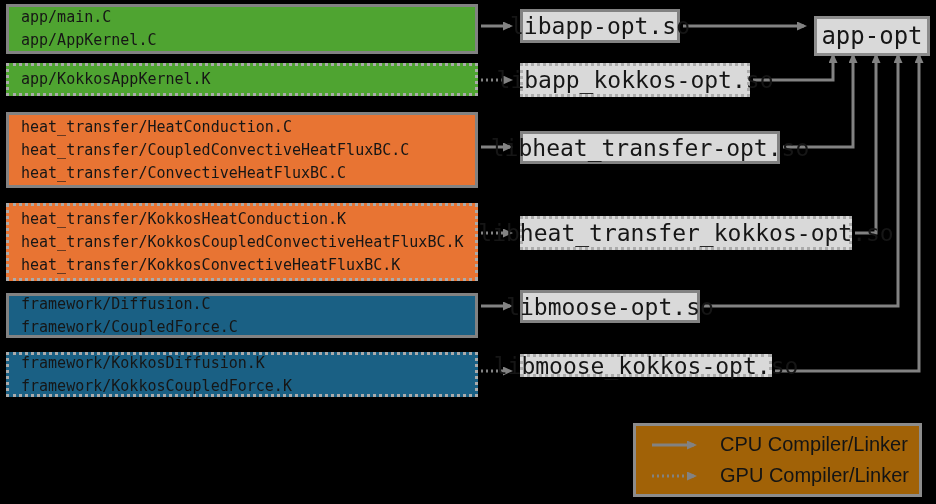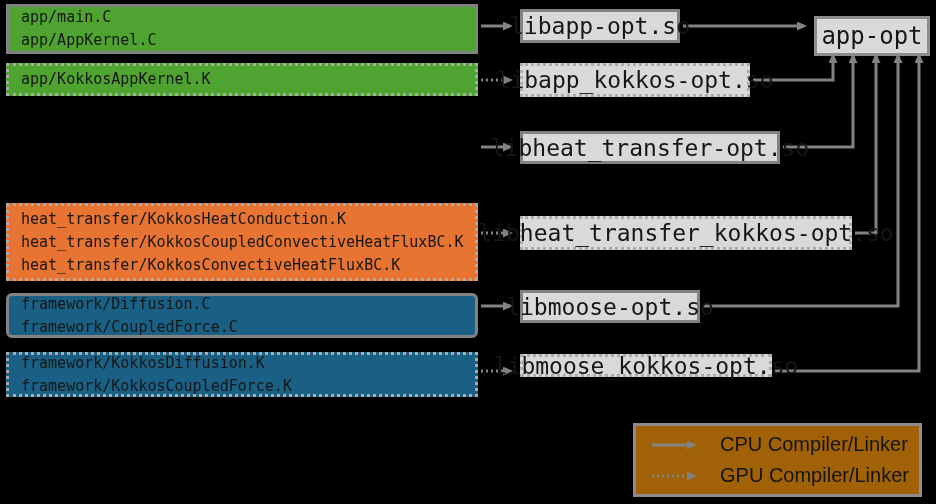--- a/index.html
+++ b/index.html
@@ -85,28 +85,33 @@
 
   <div class="src green solidbox" style="top:4px;height:50px;">
     <div>app/main.C</div>
     <div>app/AppKernel.C</div>
   </div>
 
   <div class="src green dottedbox" style="top:63px;height:33px;">
     <div>app/KokkosAppKernel.K</div>
   </div>
 
+  <div class="src orange solidbox" style="top:112px;height:76px;">
+    <div>heat_transfer/HeatConduction.C</div>
+    <div>heat_transfer/CoupledConvectiveHeatFluxBC.C</div>
+    <div>heat_transfer/ConvectiveHeatFluxBC.C</div>
+  </div>
 
   <div class="src orange dottedbox" style="top:203px;height:78px;">
     <div>heat_transfer/KokkosHeatConduction.K</div>
     <div>heat_transfer/KokkosCoupledConvectiveHeatFluxBC.K</div>
     <div>heat_transfer/KokkosConvectiveHeatFluxBC.K</div>
   </div>
 
-  <div class="src blue solidbox" style="top:293px;height:45px;border-radius:6px;">
+  <div class="src blue solidbox" style="top:293px;height:45px;">
     <div>framework/Diffusion.C</div>
     <div>framework/CoupledForce.C</div>
   </div>
 
   <div class="src blue dottedbox" style="top:352px;height:45px;">
     <div>framework/KokkosDiffusion.K</div>
     <div>framework/KokkosCoupledForce.K</div>
   </div>
 
   <div class="lib solidbox" style="top:9px;width:160px;height:34px;">

